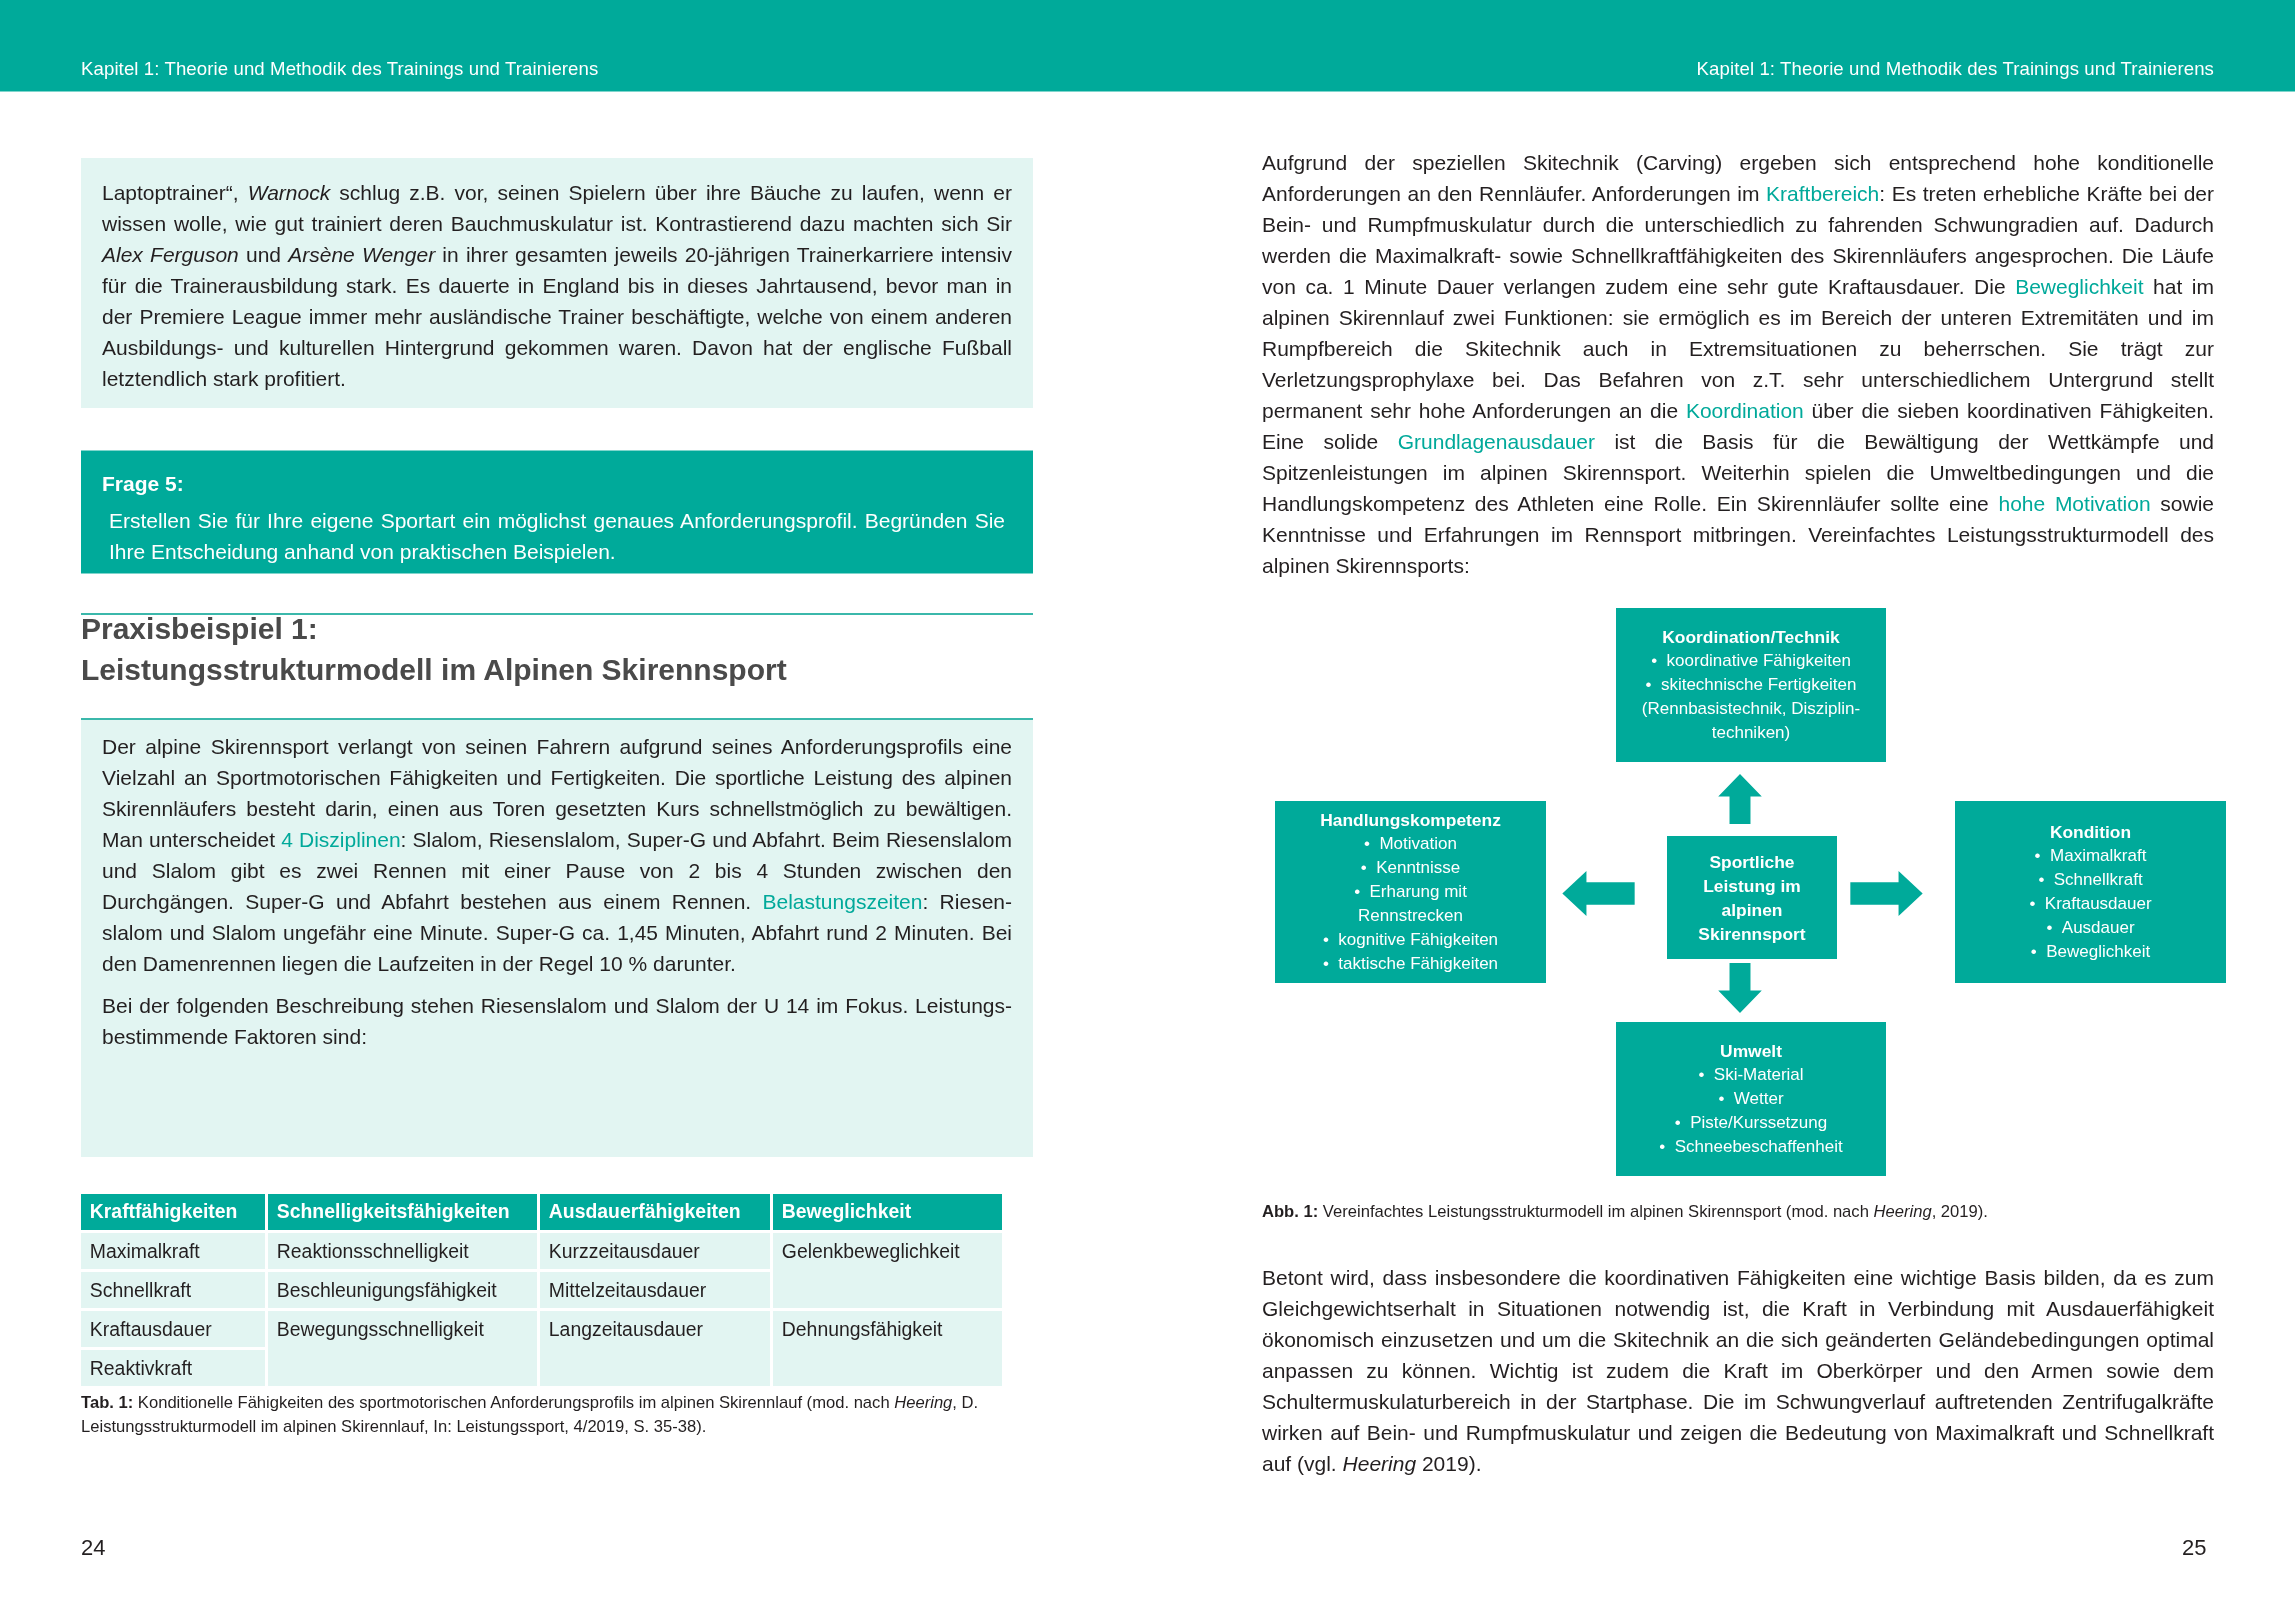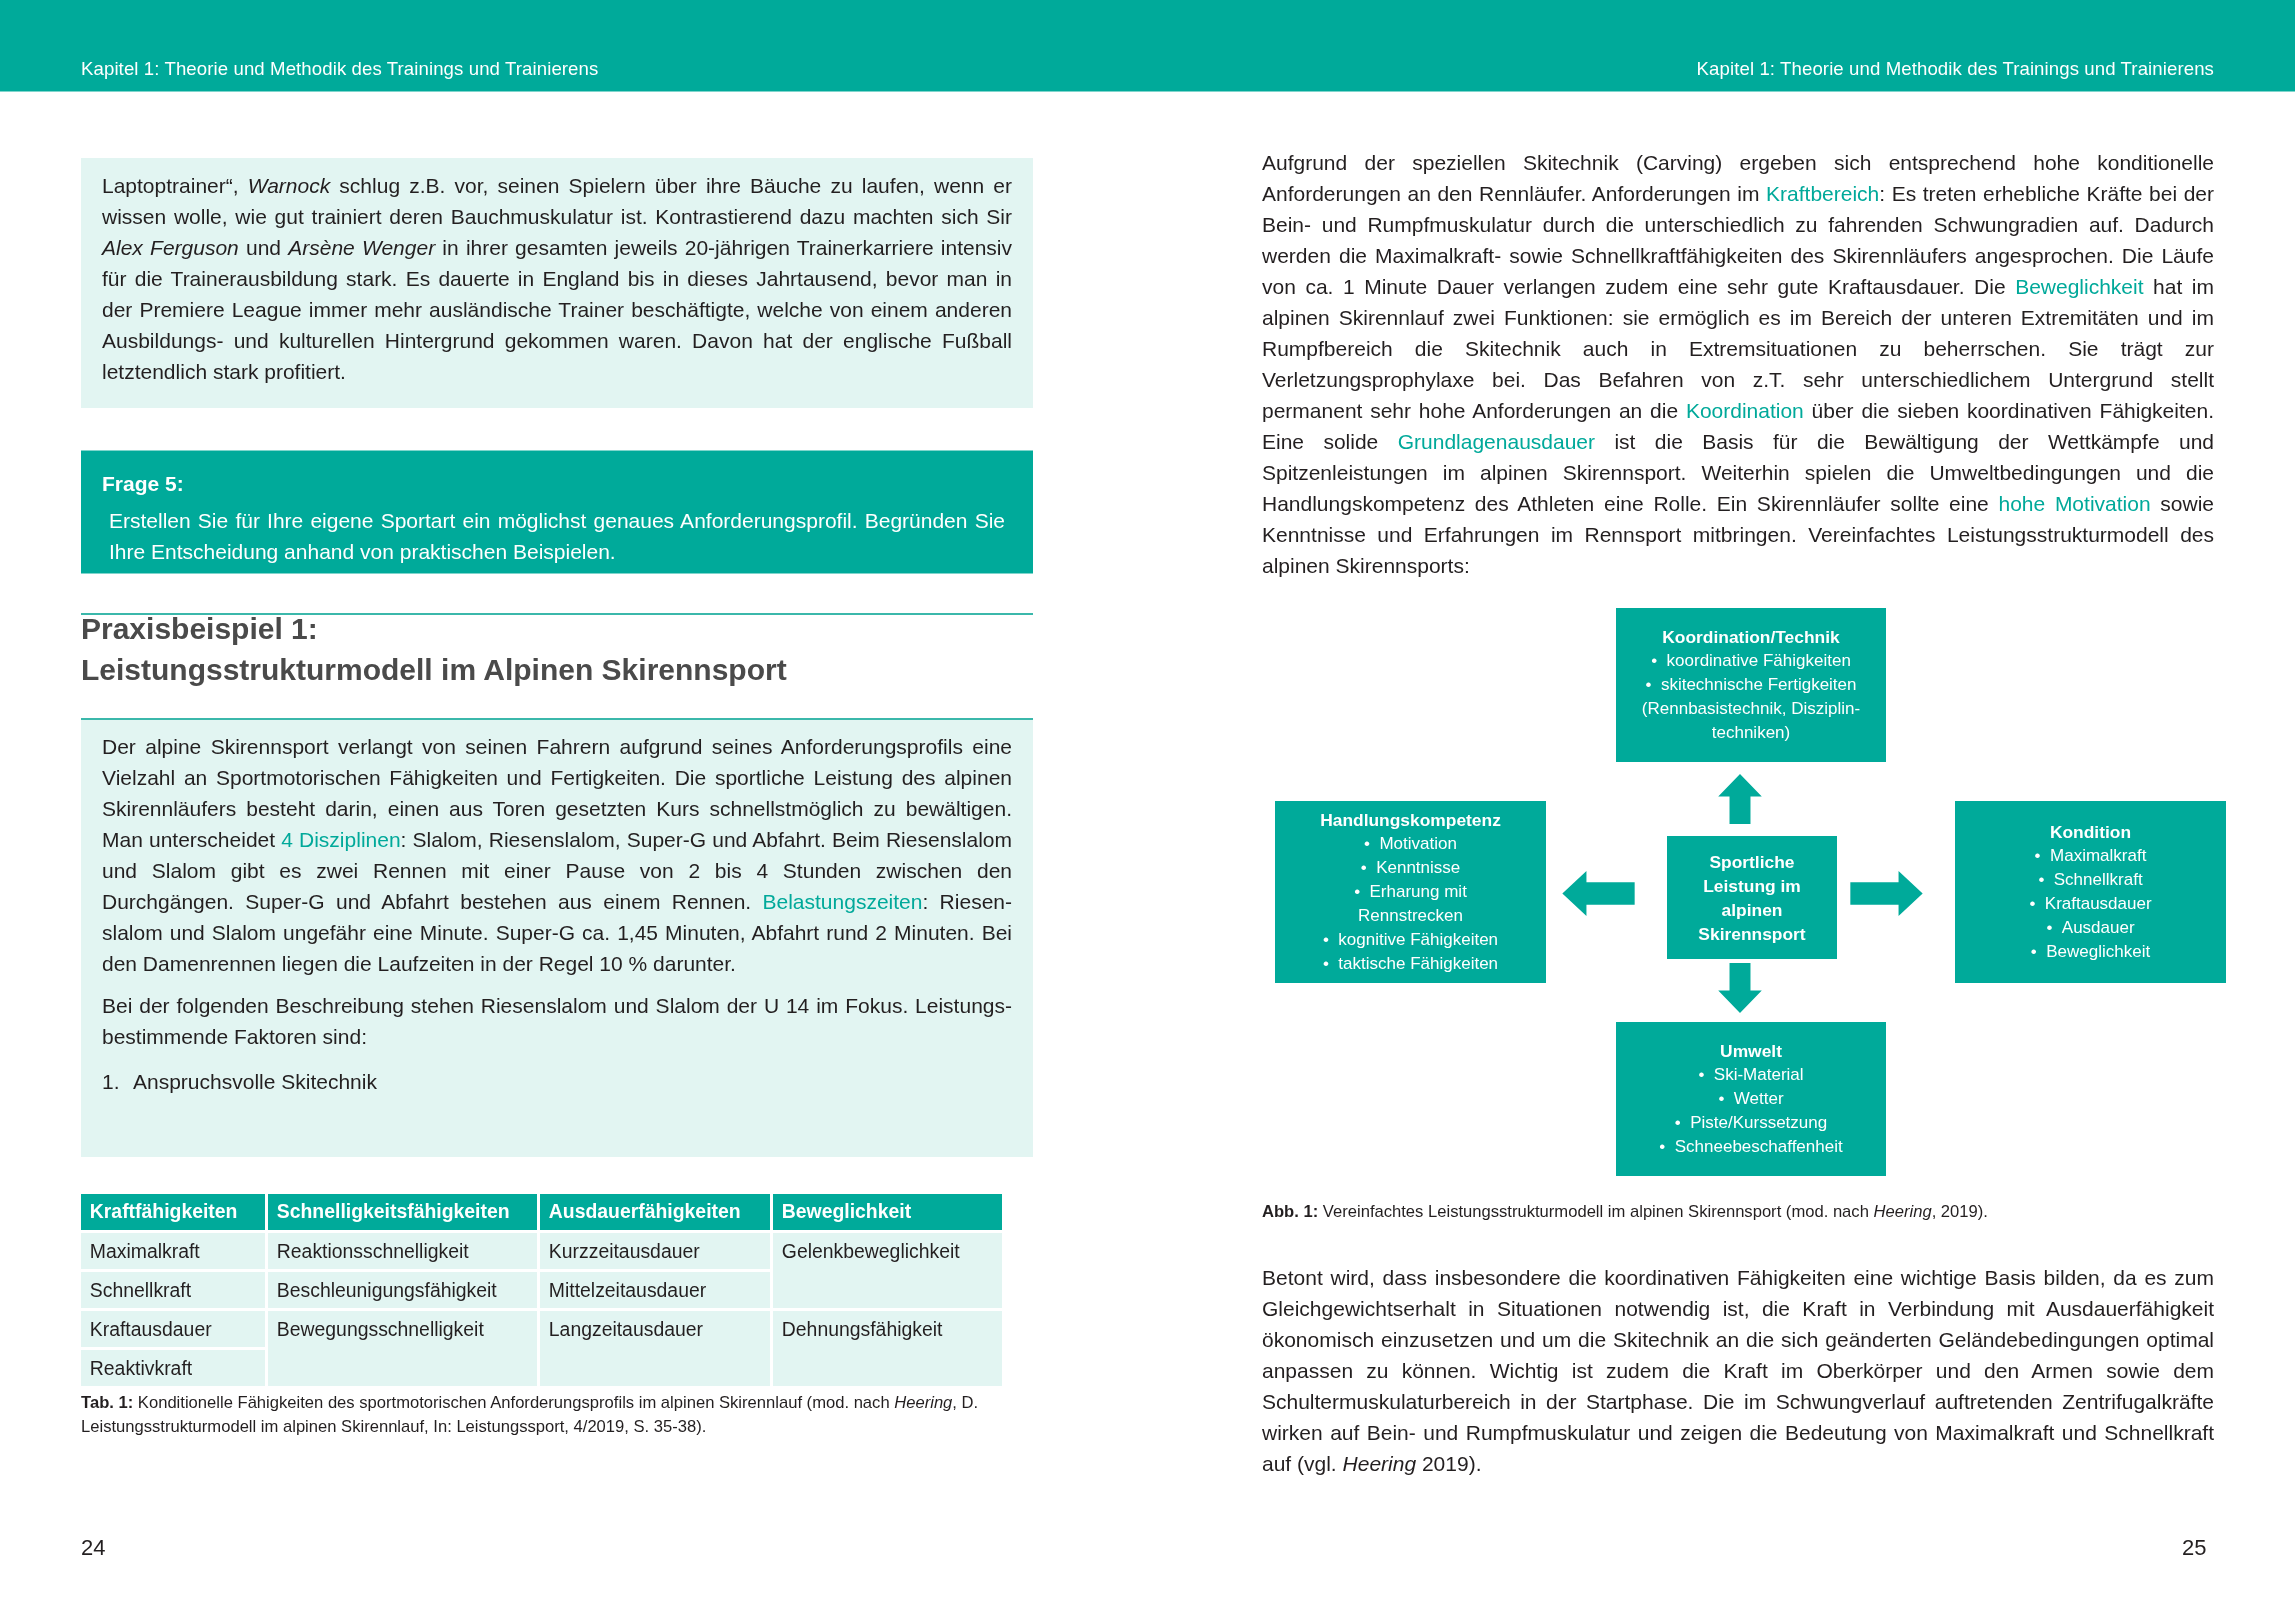--- a/index.html
+++ b/index.html
@@ -17,21 +17,21 @@
     position: absolute; top: 58px; font-size: 18.6px; color: #ffffff; letter-spacing: 0.1px;
   }
   .header .title-left { left: 81px; }
   .header .title-right { right: 81px; }
   .col-right { position: absolute; left: 1262px; width: 952px; }
 
   .para { font-size: 21px; line-height: 31px; text-align: justify; margin: 0; }
   .para i { font-style: italic; }
 
   .lightbox { position: absolute; left: 81px; width: 952px; background: #e2f5f2; box-sizing: border-box; padding: 0 21px; }
-  .box1 { top: 158px; height: 250px; padding-top: 12px; }
+  .box1 { top: 158px; height: 250px; padding-top: 19px; }
   .frage {
     position: absolute; left: 81px; top: 450px; width: 952px; height: 124px;
     background: #00aa9a; color: #ffffff; box-sizing: border-box; padding: 18px 21px 0 21px;
     border-top: 1.6px solid #7fd5cc; border-bottom: 1.6px solid #7fd5cc;
   }
   .frage .frage-title { font-weight: bold; font-size: 21px; line-height: 29px; }
   .frage .frage-text { font-size: 21px; line-height: 31px; margin: 7px; }
 
   .rule { position: absolute; left: 81px; width: 952px; height: 0; border-top: 2.4px solid #3bb8ab; }
   .heading {
@@ -95,21 +95,20 @@
 <h2 class="heading">
   <span>Praxisbeispiel 1:</span><br>
   <span>Leistungsstrukturmodell im Alpinen Skirennsport</span>
 </h2>
 <div class="rule" style="top:718px;"></div>
 
 <div class="lightbox box2">
   <p class="para"><span>Der alpine Skirennsport verlangt von seinen Fahrern aufgrund seines Anforderungsprofils eine Vielzahl an Sportmotorischen Fähigkeiten und Fertigkeiten. Die sportliche Leistung des alpinen Skirennläufers besteht darin, einen aus Toren gesetzten Kurs schnellstmöglich zu bewältigen. Man unterscheidet </span><span class="teal">4 Disziplinen</span><span>: Slalom, Riesenslalom, Super-G und Abfahrt. Beim Riesen­slalom und Slalom gibt es zwei Rennen mit einer Pause von 2 bis 4 Stunden zwischen den Durchgängen. Super-G und Abfahrt bestehen aus einem Rennen. </span><span class="teal">Belastungszeiten</span><span>: Riesen­slalom und Slalom ungefähr eine Minute. Super-G ca. 1,45 Minuten, Abfahrt rund 2 Minuten. Bei den Damenrennen liegen die Laufzeiten in der Regel 10 % darunter.</span></p>
   <p class="para">Bei der folgenden Beschreibung stehen Riesenslalom und Slalom der U 14 im Fokus. Leistungs­bestimmende Faktoren sind:</p>
   <ol class="olist">
-    <li><span class="num">1.</span><span>Anspruchsvolle Skitechnik</span></li>
   </ol>
 </div>
 
 <table class="kond">
   <thead>
     <tr>
       <th class="c1">Kraftfähigkeiten</th>
       <th class="c2">Schnelligkeitsfähigkeiten</th>
       <th class="c3">Ausdauerfähigkeiten</th>
       <th class="c4">Beweglichkeit</th>

